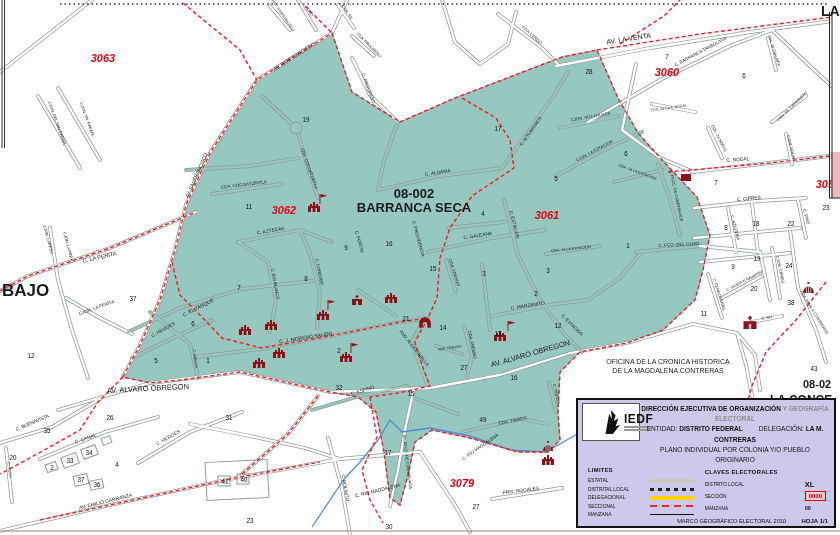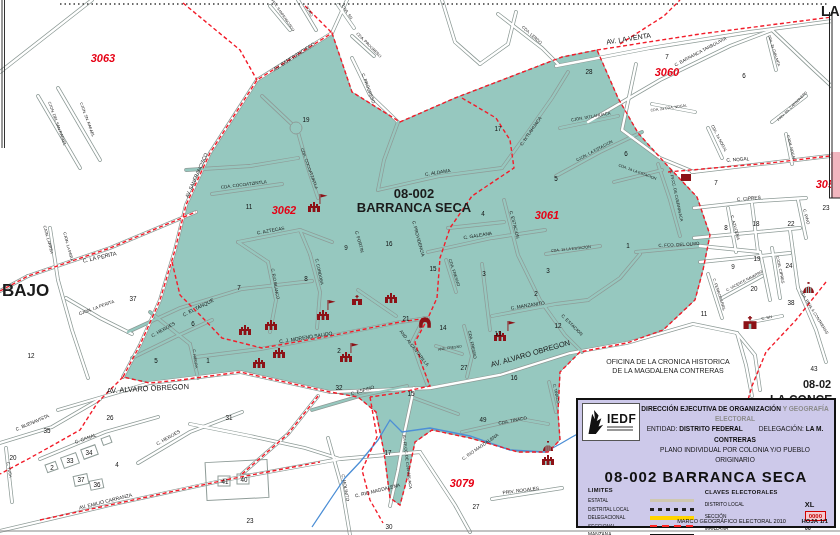--- a/index.html
+++ b/index.html
@@ -5,21 +5,21 @@
   html,body{margin:0;padding:0;background:#fff;}
   #stage{position:relative;width:840px;height:535px;overflow:hidden;background:#fff;
          font-family:"Liberation Sans",sans-serif;}
   #map-svg{position:absolute;left:0;top:0;}
   
   #legend{position:absolute;left:576px;top:398px;width:260px;height:130px;
           background:#cdc9ea;border:2px solid #111;box-sizing:border-box;
           font-family:"Liberation Sans",sans-serif;color:#111;}
   .lg-head{display:flex;align-items:stretch;padding:3px 4px 0 4px;}
   .lg-logo{background:#fff;border:1px solid #555;width:58px;height:38px;display:flex;
-           align-items:center;gap:2px;padding:1px 0;box-sizing:border-box;flex:none;}
+           align-items:center;gap:2px;padding:1px 17px;box-sizing:border-box;flex:none;}
   .lg-logo svg{flex:none;}
   .lg-logo-txt{font-weight:bold;font-size:12px;letter-spacing:.5px;line-height:12px;}
   .lg-logo-sub{height:2px;background:#999;margin-top:1px;width:26px;}
   .lg-headtxt{flex:1;text-align:center;font-size:6.6px;line-height:1.55;padding-top:1px;}
   .lg-headtxt .l1{font-weight:bold;}
   .lg-headtxt .gray{color:#8d8d8d;}
   .lg-headtxt .sp{display:inline-block;width:14px;}
   .lg-title{text-align:center;font-weight:bold;font-size:15px;letter-spacing:1px;margin-top:3px;}
   .lg-body{display:flex;padding:2px 8px 0 10px;}
   .lg-left{width:128px;}
@@ -491,21 +491,20 @@
         </div>
         <div class="l2">
           <span>ENTIDAD:</span>
           <b>DISTRITO FEDERAL</b><span class="sp"></span>
           <span>DELEGACIÓN:</span>
           <b>LA M. CONTRERAS</b>
         </div>
         <div class="l3">PLANO INDIVIDUAL POR COLONIA Y/O PUEBLO ORIGINARIO</div>
       </div>
     </div>
-    <div class="lg-title">08-002  BARRANCA SECA</div>
     <div class="lg-body">
       <div class="lg-left">
         <div class="lg-sec-title">LIMITES</div>
         <div id="limits-rows">
             <div class="lim-row">
               <div class="lim-label">ESTATAL</div>
               <div class="lim-swatch sw-estatal"></div>
             </div>
             <div class="lim-row">
               <div class="lim-label">DISTRITAL LOCAL</div>

